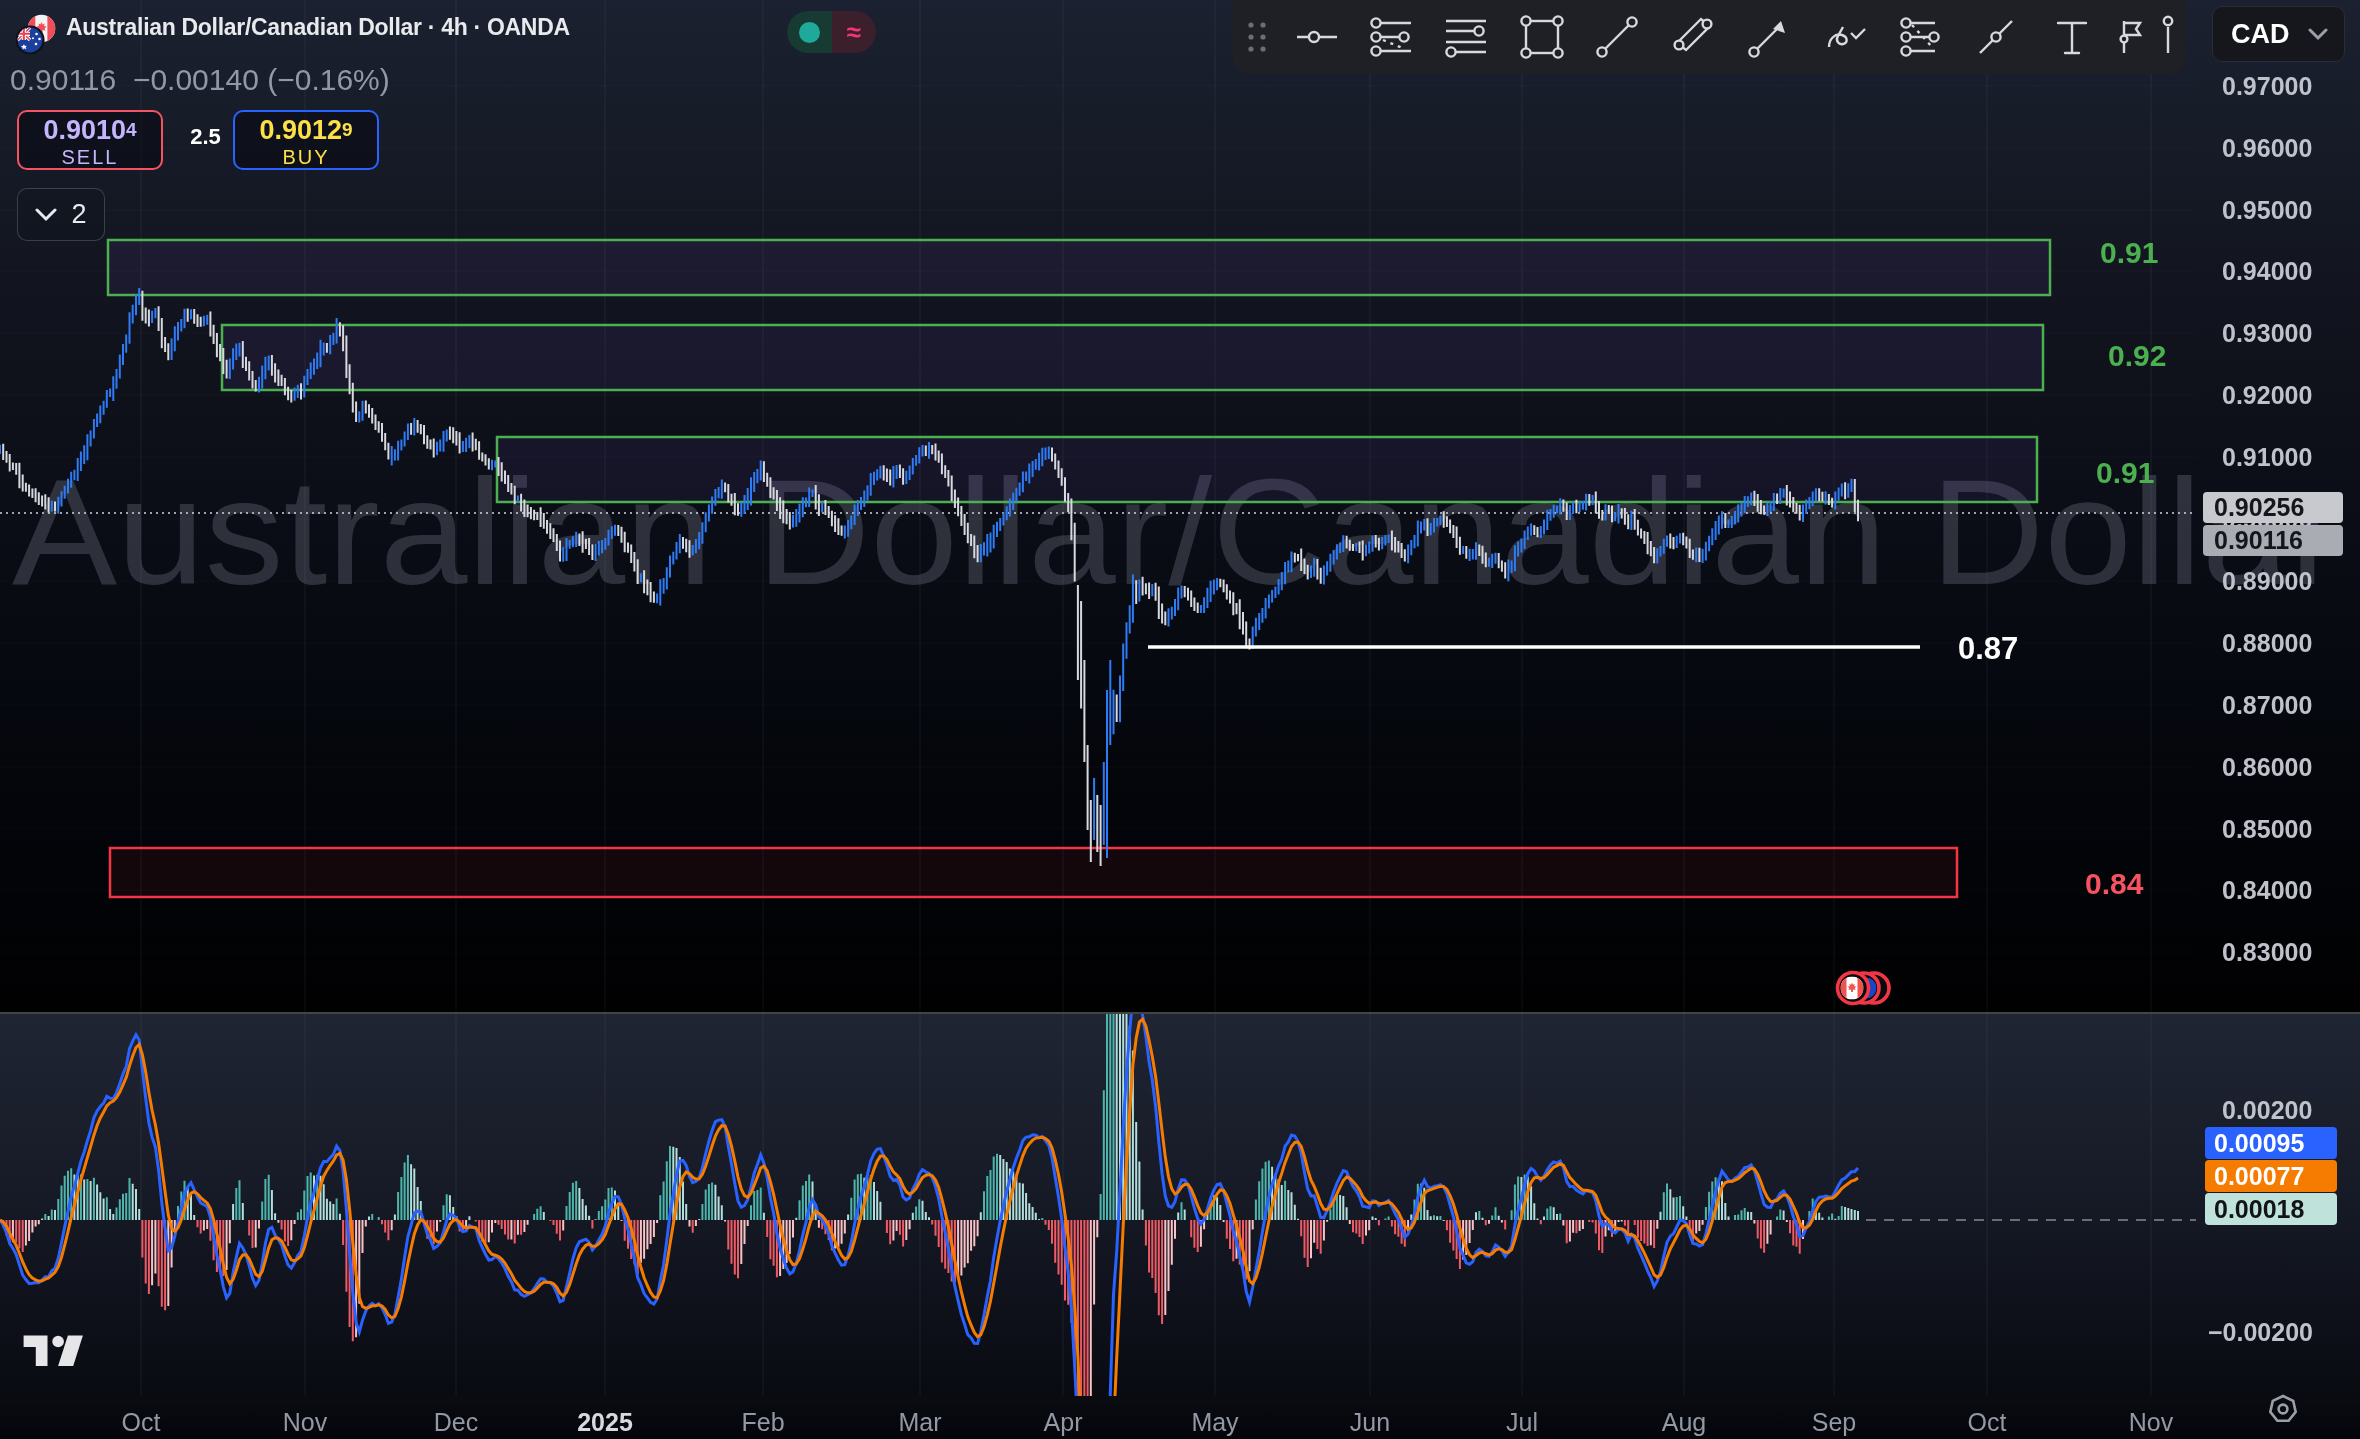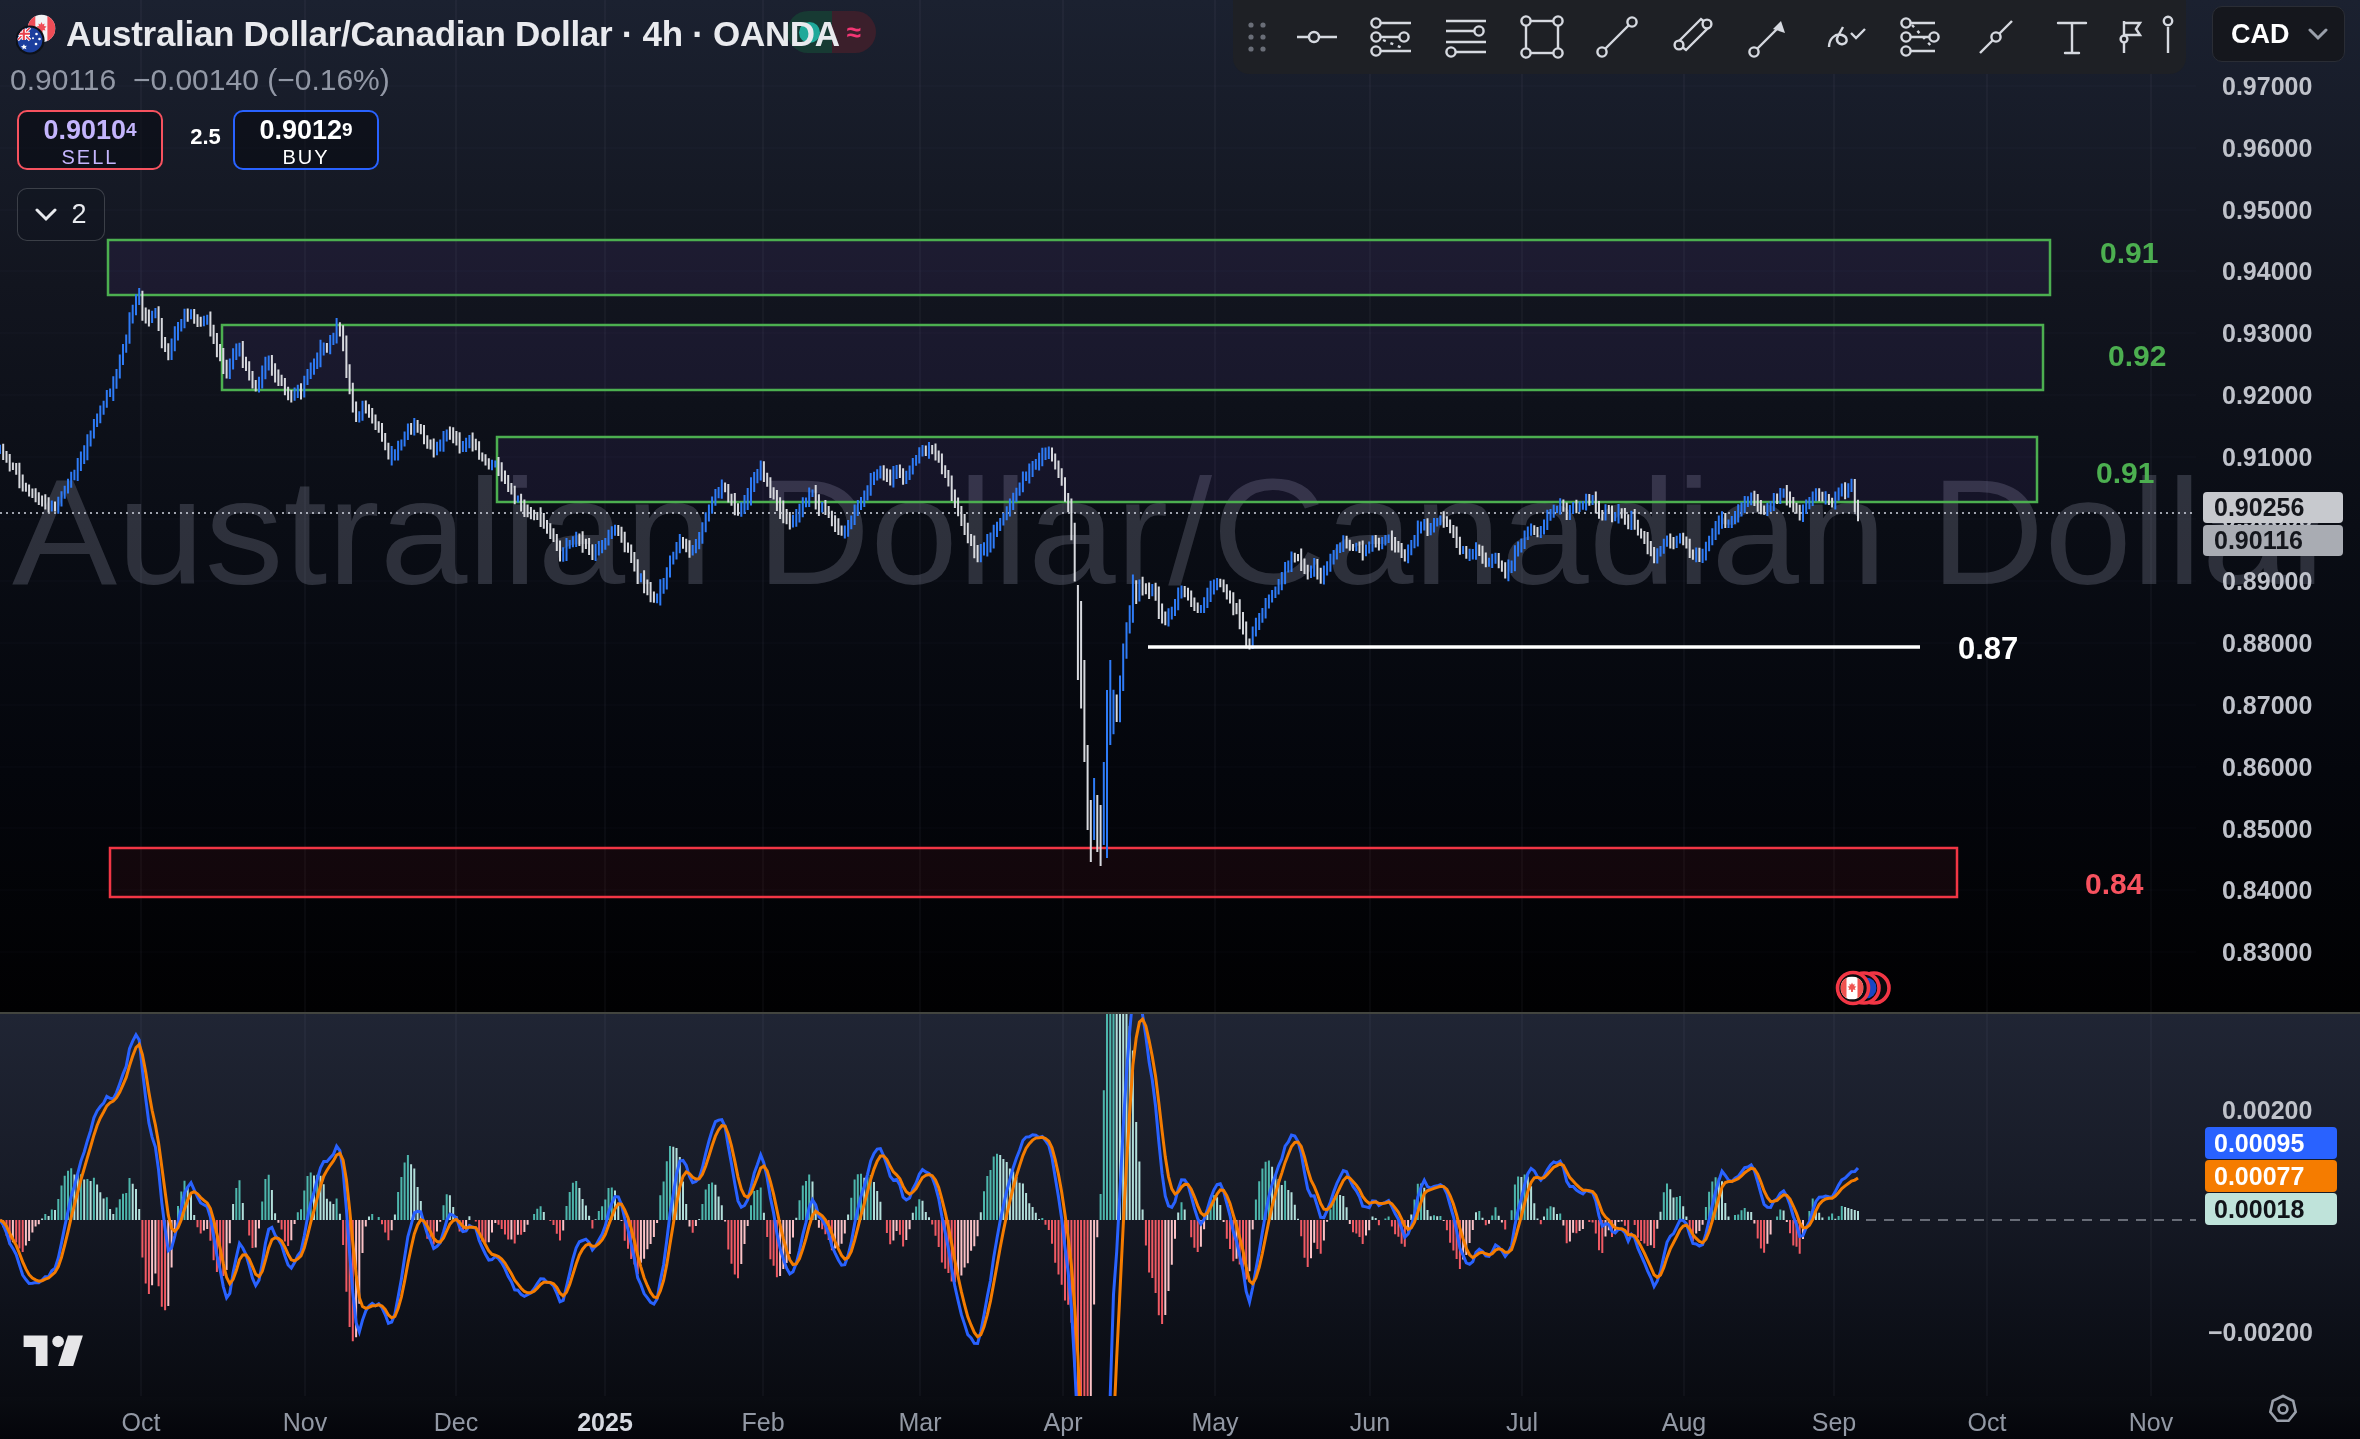--- a/index.html
+++ b/index.html
@@ -1,19 +1,19 @@
 <!DOCTYPE html>
 <html><head><meta charset="utf-8"><style>
 html,body{margin:0;padding:0;background:#000;}
 #root{position:relative;width:2360px;height:1439px;overflow:hidden;font-family:"Liberation Sans",sans-serif;background:#000;}
 #pane1{position:absolute;left:0;top:0;width:2360px;height:1013px;background:linear-gradient(180deg,#1b2130 0%,#12151f 28%,#0a0d15 52%,#04060c 76%,#010102 100%);}
 #pane2{position:absolute;left:0;top:1014px;width:2360px;height:383px;background:linear-gradient(180deg,#202534 0%,#171b27 45%,#0e111a 78%,#090b11 100%);}
 #axisrow{position:absolute;left:0;top:1397px;width:2360px;height:42px;background:linear-gradient(180deg,#0a0c12,#04050a);}
 .legend{position:absolute;}
-.ttl{position:absolute;left:66px;top:14px;font-size:35px;font-weight:bold;color:#e9eaee;letter-spacing:-0.3px;}
+.ttl{position:absolute;left:66px;top:14px;font-size:23px;font-weight:bold;color:#e9eaee;letter-spacing:-0.3px;}
 .pricerow{position:absolute;left:10px;top:63px;font-size:30px;color:#9298a6;}
 .btn{position:absolute;top:110px;width:146px;height:60px;border-radius:10px;background:rgba(8,10,16,0.55);box-sizing:border-box;text-align:center;}
 .btn .p{font-size:27px;font-weight:bold;line-height:32px;margin-top:2px;}
 .btn .s{font-size:20px;letter-spacing:2px;line-height:22px;}
 .sup{font-size:19px;vertical-align:top;}
 .chip2{position:absolute;left:17px;top:188px;width:88px;height:53px;border:1.5px solid rgba(255,255,255,0.18);border-radius:10px;background:rgba(16,20,30,0.4);color:#e8eaee;font-size:27px;display:flex;align-items:center;justify-content:center;gap:14px;box-sizing:border-box;}
 .toolbar{position:absolute;left:1233px;top:0;width:953px;height:74px;background:#1e2025;border-radius:0 0 16px 16px;}
 .cadbtn{position:absolute;left:2212px;top:6px;width:133px;height:56px;background:#15171d;border:1.5px solid #2a2d35;border-radius:10px;color:#fff;font-size:27px;font-weight:bold;display:flex;align-items:center;justify-content:space-between;padding:0 16px 0 18px;box-sizing:border-box;}
 .pill{position:absolute;left:787px;top:11px;width:89px;height:42px;border-radius:21px;overflow:hidden;display:flex;}
 .pill .l{width:50%;background:#173a33;display:flex;align-items:center;justify-content:center;}
@@ -164,21 +164,21 @@
     <circle cx="17" cy="28.3" r="1" fill="#fff"></circle>
   </g>
 </svg>
 <div class="ttl">Australian Dollar/Canadian Dollar · 4h · OANDA</div>
 <div class="pricerow">0.90116&nbsp; −0.00140 (−0.16%)</div>
 <div class="btn" style="left:17px;border:2px solid #f7525f;color:#c4b5fd;">
   <div class="p">0.9010<span class="sup">4</span></div>
       <div class="s">SELL</div>
     </div>
 <div style="position:absolute;left:178px;top:124px;width:55px;text-align:center;font-size:22px;color:#ffffff;font-weight:bold;">2.5</div>
-<div class="btn" style="left:233px;border:2px solid #2962ff;color:#ffffff;">
+<div class="btn" style="left:233px;border:2px solid #2962ff;color:#fde047;">
   <div class="p">0.9012<span class="sup">9</span></div>
       <div class="s">BUY</div>
     </div>
 <div class="chip2">
       <svg width="22" height="14" viewBox="0 0 22 14">
         <path d="M2 2l9 9 9-9" stroke="#e8eaee" stroke-width="3" fill="none" stroke-linecap="round"></path>
       </svg>
       <span>2</span>
     </div>
 <div class="toolbar">

